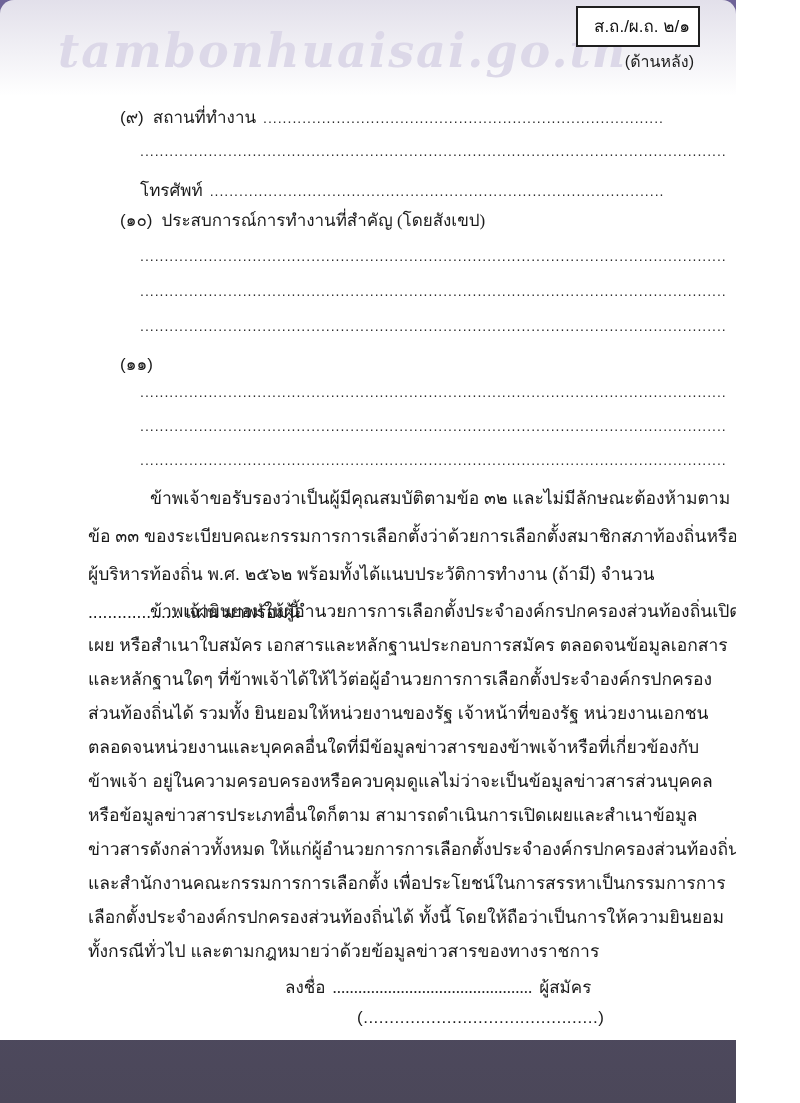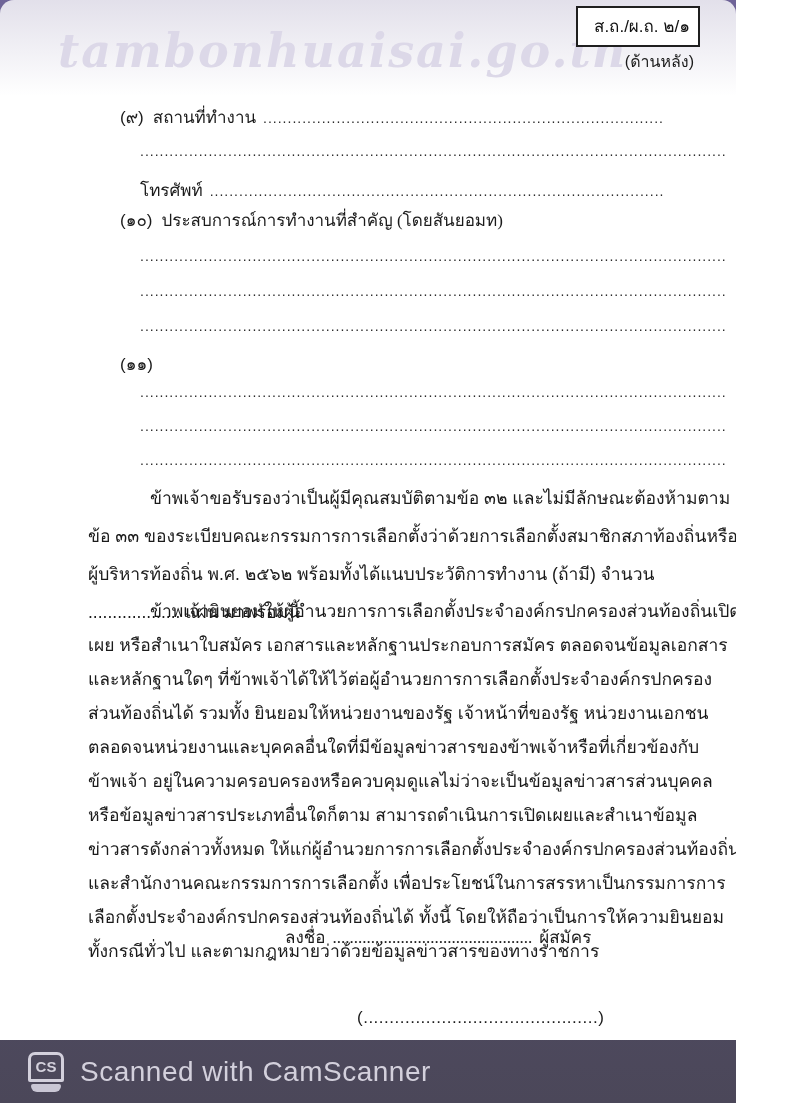--- a/index.html
+++ b/index.html
@@ -21,21 +21,21 @@
   .dotline{position:absolute;left:140px;width:588px;height:20px;overflow:hidden;white-space:nowrap;
         letter-spacing:1px;font-size:14px;color:#2a2a2a;}
   .formbox{position:absolute;right:36px;top:6px;border:2px solid #1f1f1f;padding:4px 8px 6px 16px;
         font-size:17px;color:#111;background:#fff;}
   .backside{position:absolute;right:42px;top:49px;font-size:16px;color:#1b1b1b;}
   .para{position:absolute;left:88px;width:654px;font-size:17.5px;color:#1b1b1b;text-indent:62px;
         text-align:left;}
   .p1{top:479px;line-height:38px;}
   .p2{top:594px;line-height:34px;}
   .submission{left:185px;top:903px;}
-  .signline{left:285px;top:923px;}
+  .signline{left:285px;top:973px;}
   .parenline{left:357px;top:1008px;font-size:17px;color:#1b1b1b;letter-spacing:0.5px;}
   .footer{position:absolute;left:0;right:0;bottom:0;height:63px;display:flex;align-items:center;
         padding-left:28px;box-sizing:border-box;}
   .cslogo{width:36px;height:40px;margin-right:16px;display:flex;flex-direction:column;align-items:center;}
   .cslogo .cap{width:30px;height:24px;border:3px solid #d3d0dc;border-radius:7px 7px 2px 2px;
         display:flex;align-items:center;justify-content:center;font-weight:bold;font-size:15px;color:#d3d0dc;}
   .cslogo .bed{width:30px;height:8px;background:#c9c6d4;border-radius:2px 2px 6px 6px;margin-top:2px;}
   .cstext{font-size:28px;color:#d3d0dc;letter-spacing:0.5px;}
 </style>
 </head>
@@ -58,21 +58,21 @@
   </div>
   <div class="dotline" style="top:143px;">..............................................................................................................................................................................................................................</div>
 
   <div class="row" style="left:140px;top:176px;right:72px;">
     <span class="lbl">โทรศัพท์</span>
     <span class="fill">..............................................................................................................................................................................................................................</span>
   </div>
 
   <div class="row" style="left:120px;top:206px;">
     <span class="num">(๑๐)</span>
-    <span class="lbl">ประสบการณ์การทำงานที่สำคัญ (โดยสันยอมท)</span>
+    <span class="lbl">ประสบการณ์การทำงานที่สำคัญ (โดยสังเขป)</span>
   </div>
   <div class="dotline" style="top:248px;">..............................................................................................................................................................................................................................</div>
   <div class="dotline" style="top:283px;">..............................................................................................................................................................................................................................</div>
   <div class="dotline" style="top:318px;">..............................................................................................................................................................................................................................</div>
 
   <div class="row" style="left:120px;top:350px;">
     <span class="num">(๑๑)</span>
   </div>
   <div class="dotline" style="top:384px;">..............................................................................................................................................................................................................................</div>
   <div class="dotline" style="top:418px;">..............................................................................................................................................................................................................................</div>
@@ -82,21 +82,14 @@
   <div class="para p2">ข้าพเจ้ายินยอมให้ผู้อำนวยการการเลือกตั้งประจำองค์กรปกครองส่วนท้องถิ่นเปิดเผย หรือสำเนาใบสมัคร เอกสารและหลักฐานประกอบการสมัคร ตลอดจนข้อมูลเอกสารและหลักฐานใดๆ ที่ข้าพเจ้าได้ให้ไว้ต่อผู้อำนวยการการเลือกตั้งประจำองค์กรปกครองส่วนท้องถิ่นได้ รวมทั้ง ยินยอมให้หน่วยงานของรัฐ เจ้าหน้าที่ของรัฐ หน่วยงานเอกชน ตลอดจนหน่วยงานและบุคคลอื่นใดที่มีข้อมูลข่าวสารของข้าพเจ้าหรือที่เกี่ยวข้องกับข้าพเจ้า อยู่ในความครอบครองหรือควบคุมดูแลไม่ว่าจะเป็นข้อมูลข่าวสารส่วนบุคคลหรือข้อมูลข่าวสารประเภทอื่นใดก็ตาม สามารถดำเนินการเปิดเผยและสำเนาข้อมูลข่าวสารดังกล่าวทั้งหมด ให้แก่ผู้อำนวยการการเลือกตั้งประจำองค์กรปกครองส่วนท้องถิ่นและสำนักงานคณะกรรมการการเลือกตั้ง เพื่อประโยชน์ในการสรรหาเป็นกรรมการการเลือกตั้งประจำองค์กรปกครองส่วนท้องถิ่นได้ ทั้งนี้ โดยให้ถือว่าเป็นการให้ความยินยอมทั้งกรณีทั่วไป และตามกฎหมายว่าด้วยข้อมูลข่าวสารของทางราชการ</div>
 
 
   <div class="row signline">
     <span class="lbl">ลงชื่อ</span>
     <span class="lbl">...............................................</span>
     <span>ผู้สมัคร</span>
   </div>
   <div class="abs parenline">(.............................................)</div>
 
-  <div class="footer">
-    <div class="cslogo">
-      <div class="cap">CS</div>
-      <div class="bed"></div>
-    </div>
-    <div class="cstext">Scanned with CamScanner</div>
-  </div>
 
 </div>
 
 </body></html>

